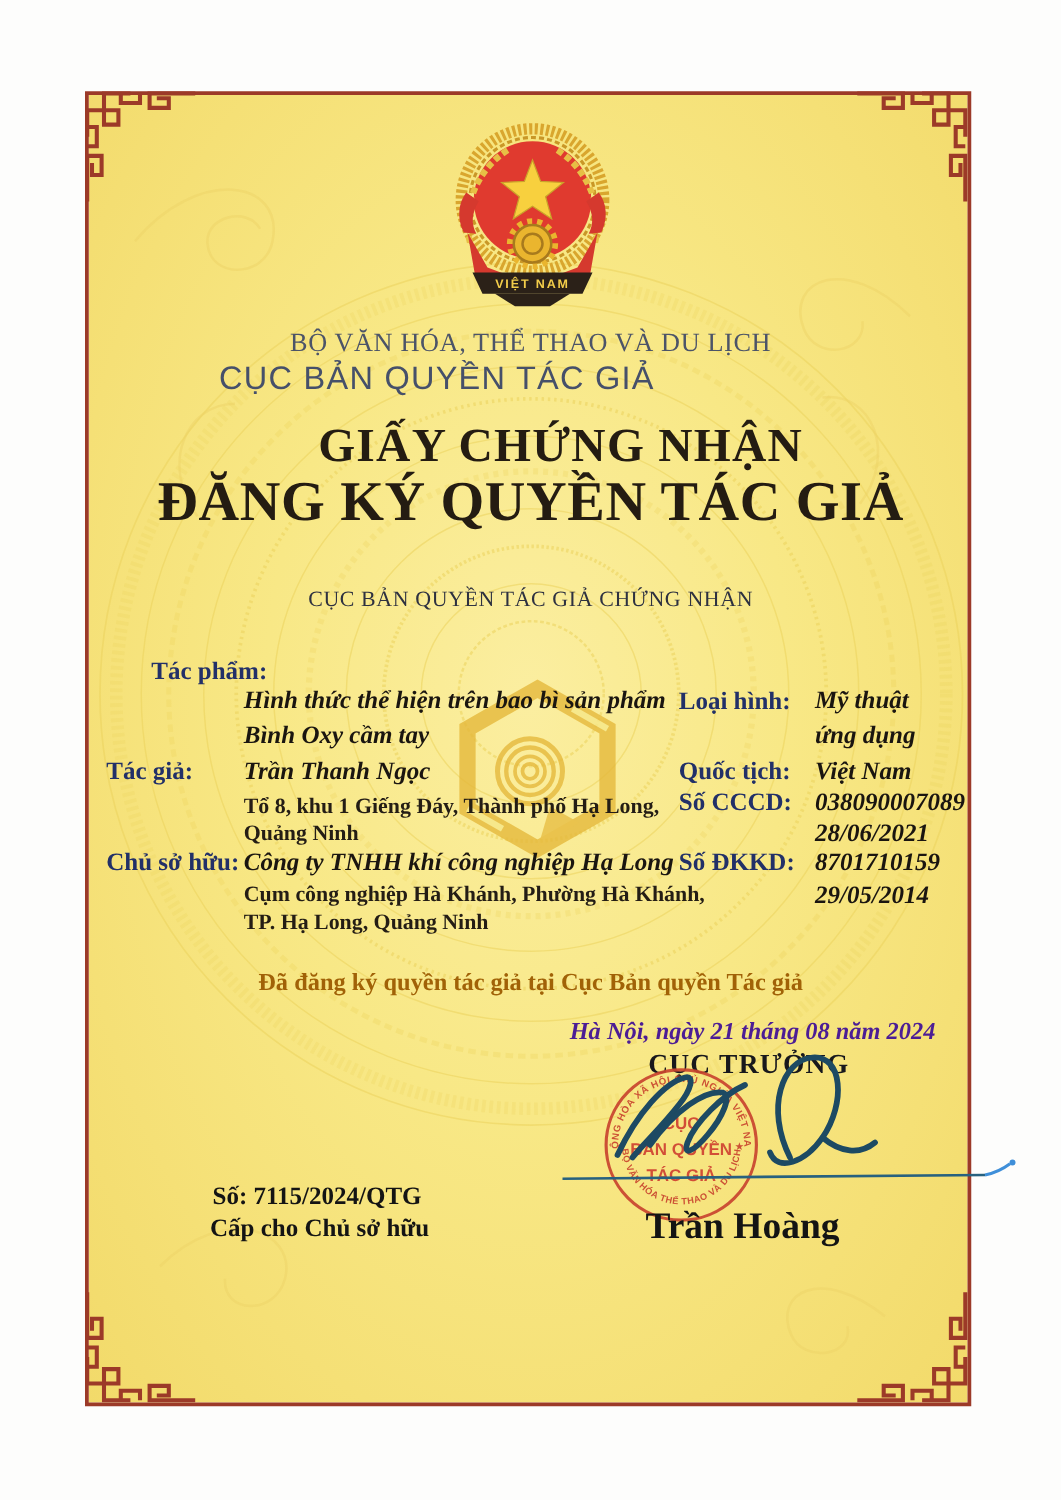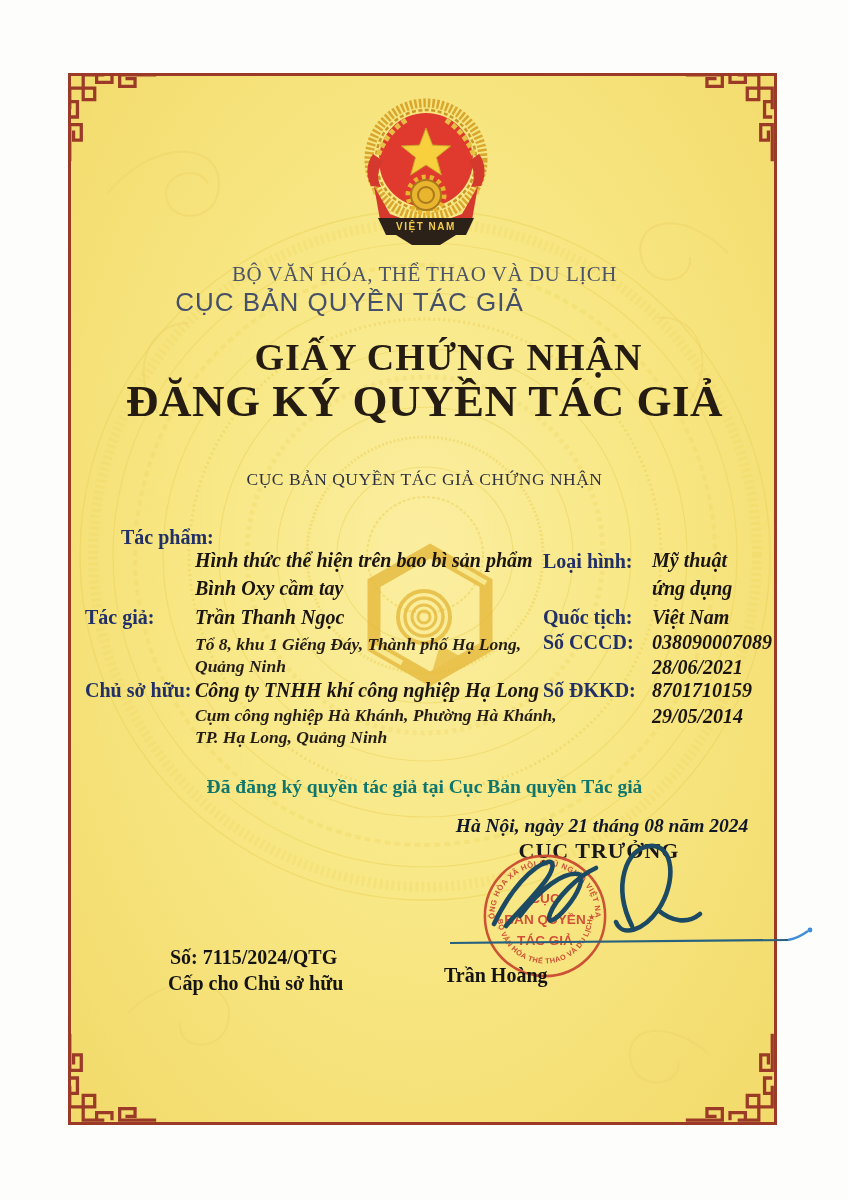--- a/index.html
+++ b/index.html
@@ -20,25 +20,25 @@
   .bg-decor{position:absolute;left:68px;top:73px;width:709px;height:1052px;pointer-events:none;}
   .abs{position:absolute;white-space:nowrap;}
   .center{text-align:center;}
   .hdr1{left:0;top:262px;width:849px;font-size:21px;color:#4c5468;letter-spacing:.5px;}
   .hdr2{left:0;top:287px;width:699px;font-family:"Liberation Sans",sans-serif;font-size:26px;color:#46506a;letter-spacing:1px;}
   .title1{left:0;top:335px;width:849px;font-size:38px;font-weight:bold;color:#241c12;letter-spacing:1px;margin-left:24px;}
   .title2{left:0;top:375px;width:849px;font-size:45px;font-weight:bold;color:#241c12;letter-spacing:.5px;}
   .subtitle{left:0;top:469px;width:849px;font-size:17.5px;color:#2e3140;letter-spacing:.5px;}
   .lbl{font-size:20px;font-weight:bold;color:#223068;}
   .val{font-size:20px;font-weight:bold;font-style:italic;color:#1a1510;}
-  .val-sm{font-size:17.5px;font-weight:bold;font-style:italic;color:#241d15;}
-  .statement{left:0;top:776px;width:849px;font-size:19.5px;font-weight:bold;color:#0f766e;}
-  .placedate{left:452px;top:815px;width:300px;font-size:19.5px;font-weight:bold;font-style:italic;color:#0f172a;text-align:center;}
+  .val-sm{font-size:17.5px;font-weight:bold;color:#241d15;}
+  .statement{left:0;top:776px;width:849px;font-size:19.5px;font-weight:bold;color:#a16207;}
+  .placedate{left:452px;top:815px;width:300px;font-size:19.5px;font-weight:bold;font-style:italic;color:#4c1d95;text-align:center;}
   .signer-title{left:449px;top:838px;width:300px;font-size:22px;font-weight:bold;color:#18181c;letter-spacing:1px;text-align:center;}
-  .signer-name{left:444px;top:964px;width:300px;font-size:20px;font-weight:bold;color:#141414;}
+  .signer-name{left:444px;top:964px;width:300px;font-size:30px;font-weight:bold;color:#141414;text-align:center;}
   .foot1{left:170px;top:946px;font-size:20px;font-weight:bold;color:#141414;}
   .foot2{left:168px;top:972px;font-size:20px;font-weight:bold;color:#141414;}
   .seal-svg{position:absolute;left:481px;top:852px;width:128px;height:128px;opacity:.92;}
   .sig-svg{position:absolute;left:436px;top:826px;width:384px;height:132px;}
   .emblem-svg{position:absolute;left:355px;top:94px;width:142px;height:152px;}
 </style>
 </head>
 <body>
 
 <div class="page">

